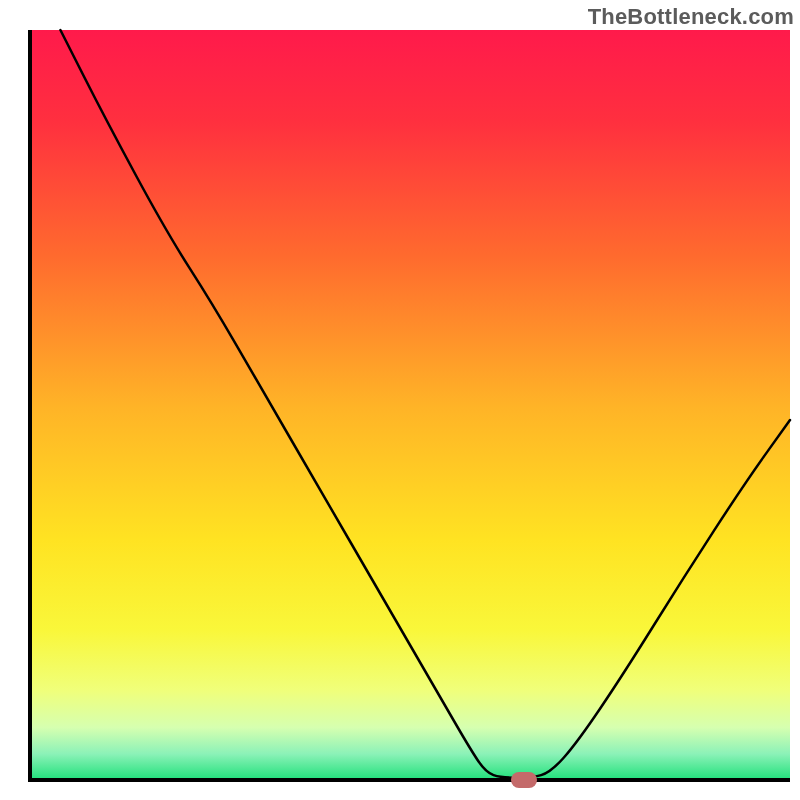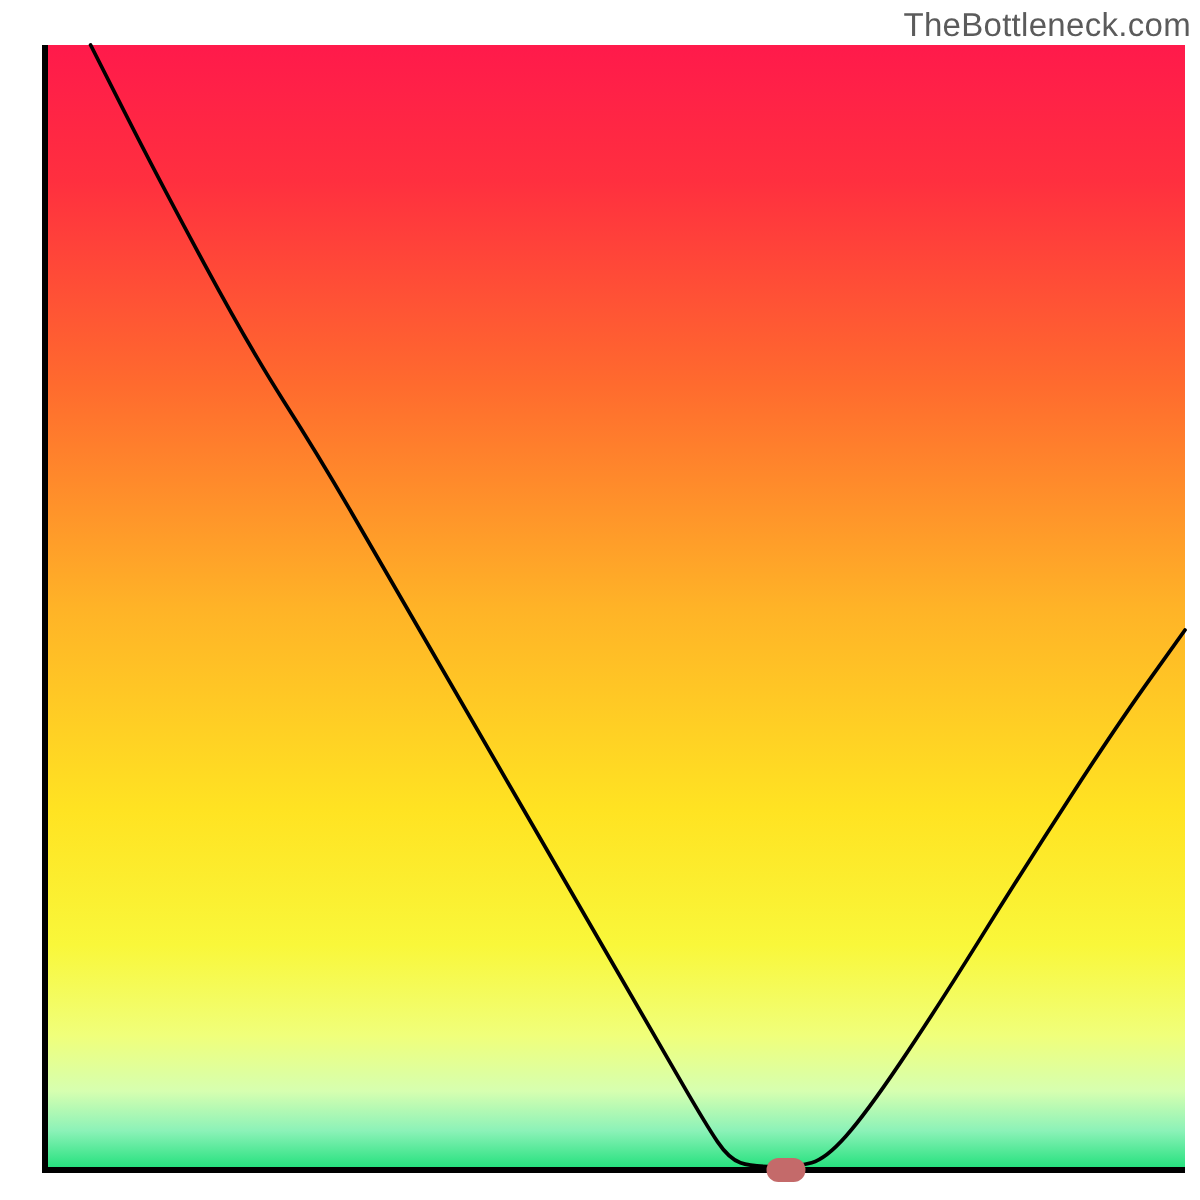--- a/index.html
+++ b/index.html
@@ -13,21 +13,21 @@
   .chart-container {
     position: relative;
     width: 800px;
     height: 800px;
   }
   .watermark {
     position: absolute;
     top: 4px;
     right: 6px;
     font-size: 22px;
-    font-weight: normal;
+    font-weight: bold;
     color: #5b5b5b;
     letter-spacing: 0.2px;
   }
   svg.plot {
     position: absolute;
     top: 0;
     left: 0;
   }
   .marker {
     position: absolute;

